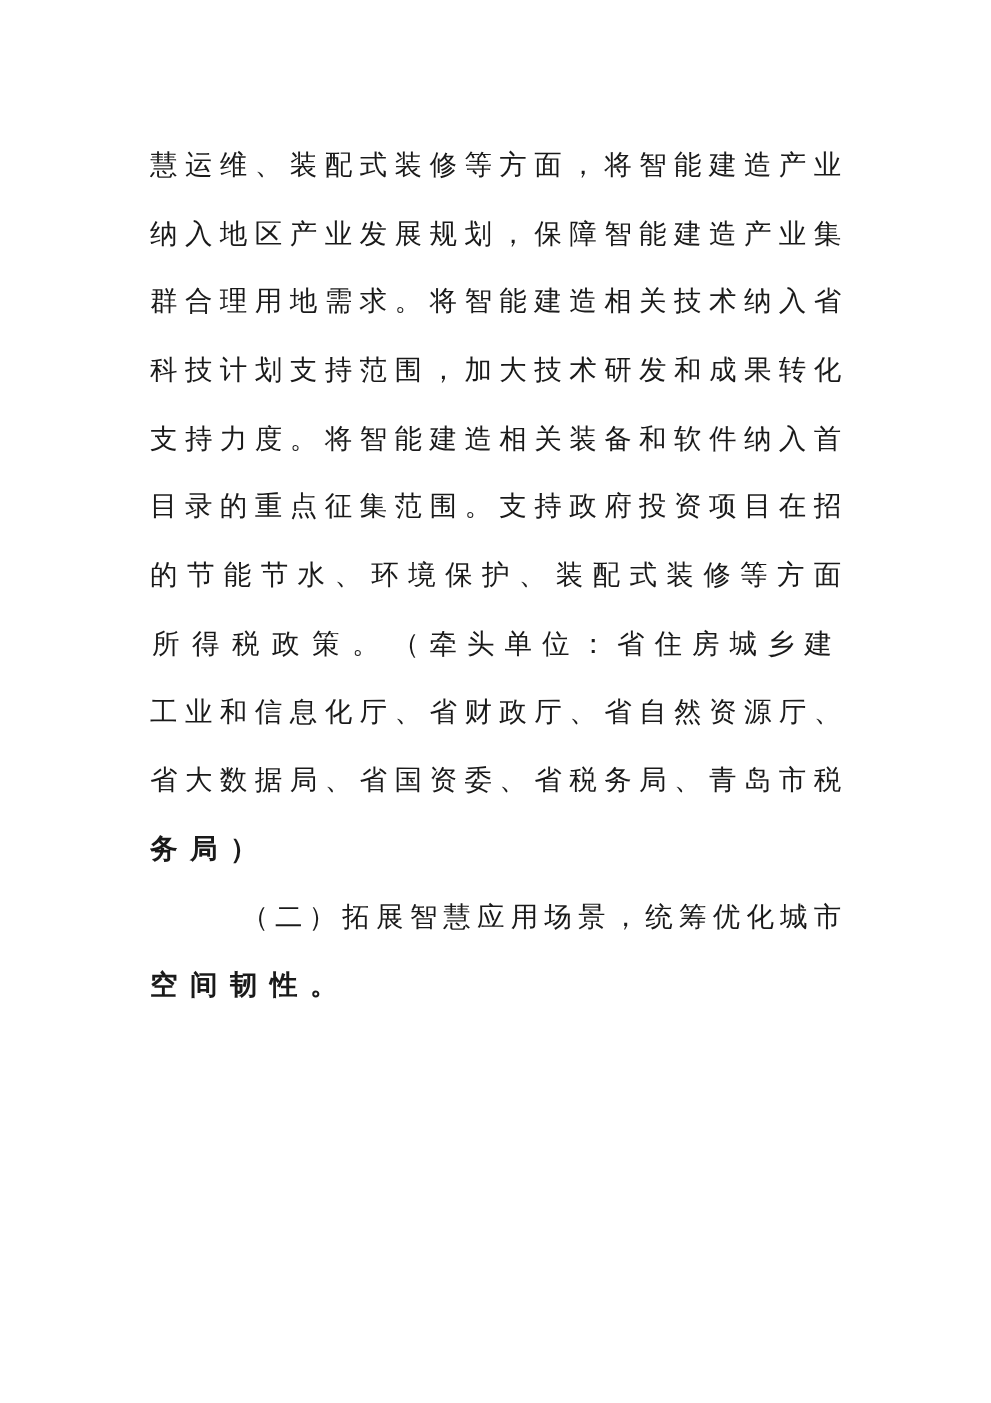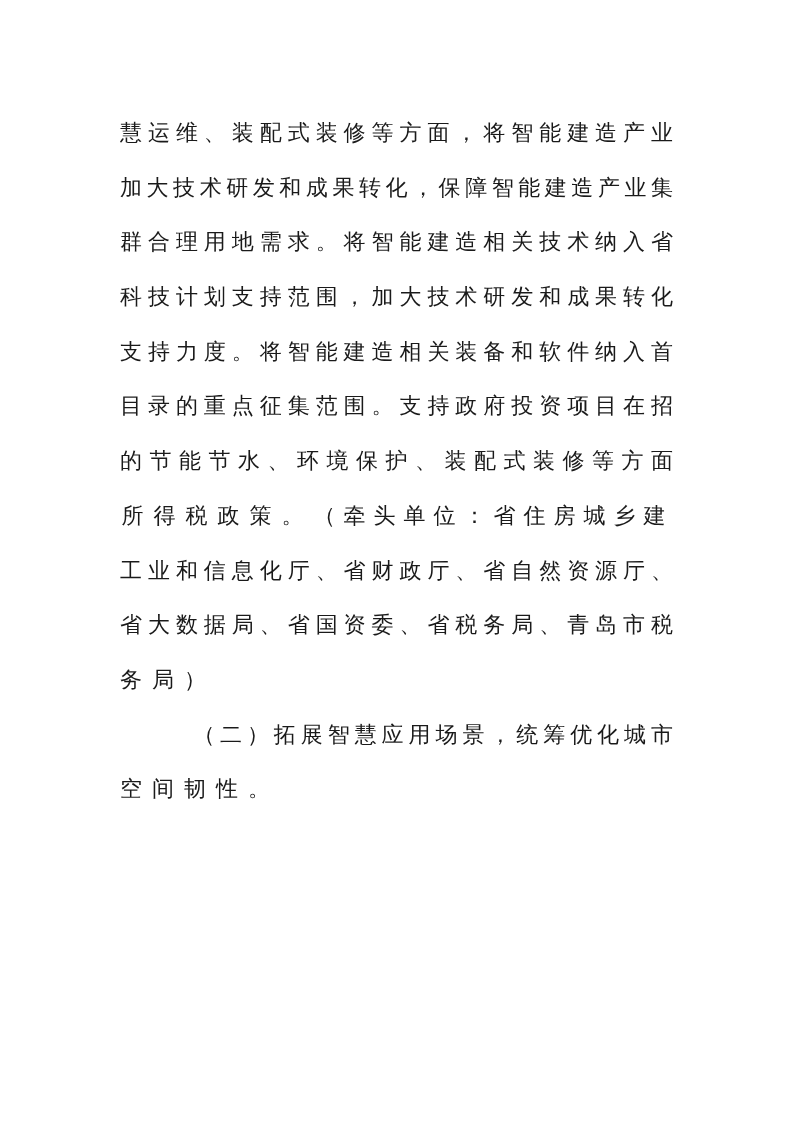--- a/index.html
+++ b/index.html
@@ -35,41 +35,42 @@
     white-space: nowrap;
     text-align: justify;
     text-align-last: justify;
     letter-spacing: 0;
     overflow: hidden;
   }
   .line.short {
     text-align: left;
     text-align-last: left;
     letter-spacing: 10px;
+    font-weight: bold;
   }
   .line.indent {
     padding-left: 73px;
     width: 480px;
   }
   .kai {
     font-family: "DejaVu Sans", "Liberation Sans", sans-serif;
     font-weight: normal;
   }
   .mixed {
     display: block;
   }
 </style>
 </head>
 <body>
 
 <div class="page">
   <div class="text-block">
 
     <div class="line">慧运维、装配式装修等方面，将智能建造产业</div>
-    <div class="line">加大技术研发和成果转化，保障智能建造产业集</div>
+    <div class="line">纳入地区产业发展规划，保障智能建造产业集</div>
     <div class="line">群合理用地需求。将智能建造相关技术纳入省</div>
     <div class="line">科技计划支持范围，加大技术研发和成果转化</div>
     <div class="line">支持力度。将智能建造相关装备和软件纳入首</div>
     <div class="line">目录的重点征集范围。支持政府投资项目在招</div>
     <div class="line">的节能节水、环境保护、装配式装修等方面</div>
 
     <div class="line mixed" style="display:flex; justify-content:center;">
       <span style="letter-spacing:10px;">业所得税政策。</span>
       <span class="kai" style="letter-spacing:8px;">（牵头单位：省住房城乡建设</span>
     </div>

